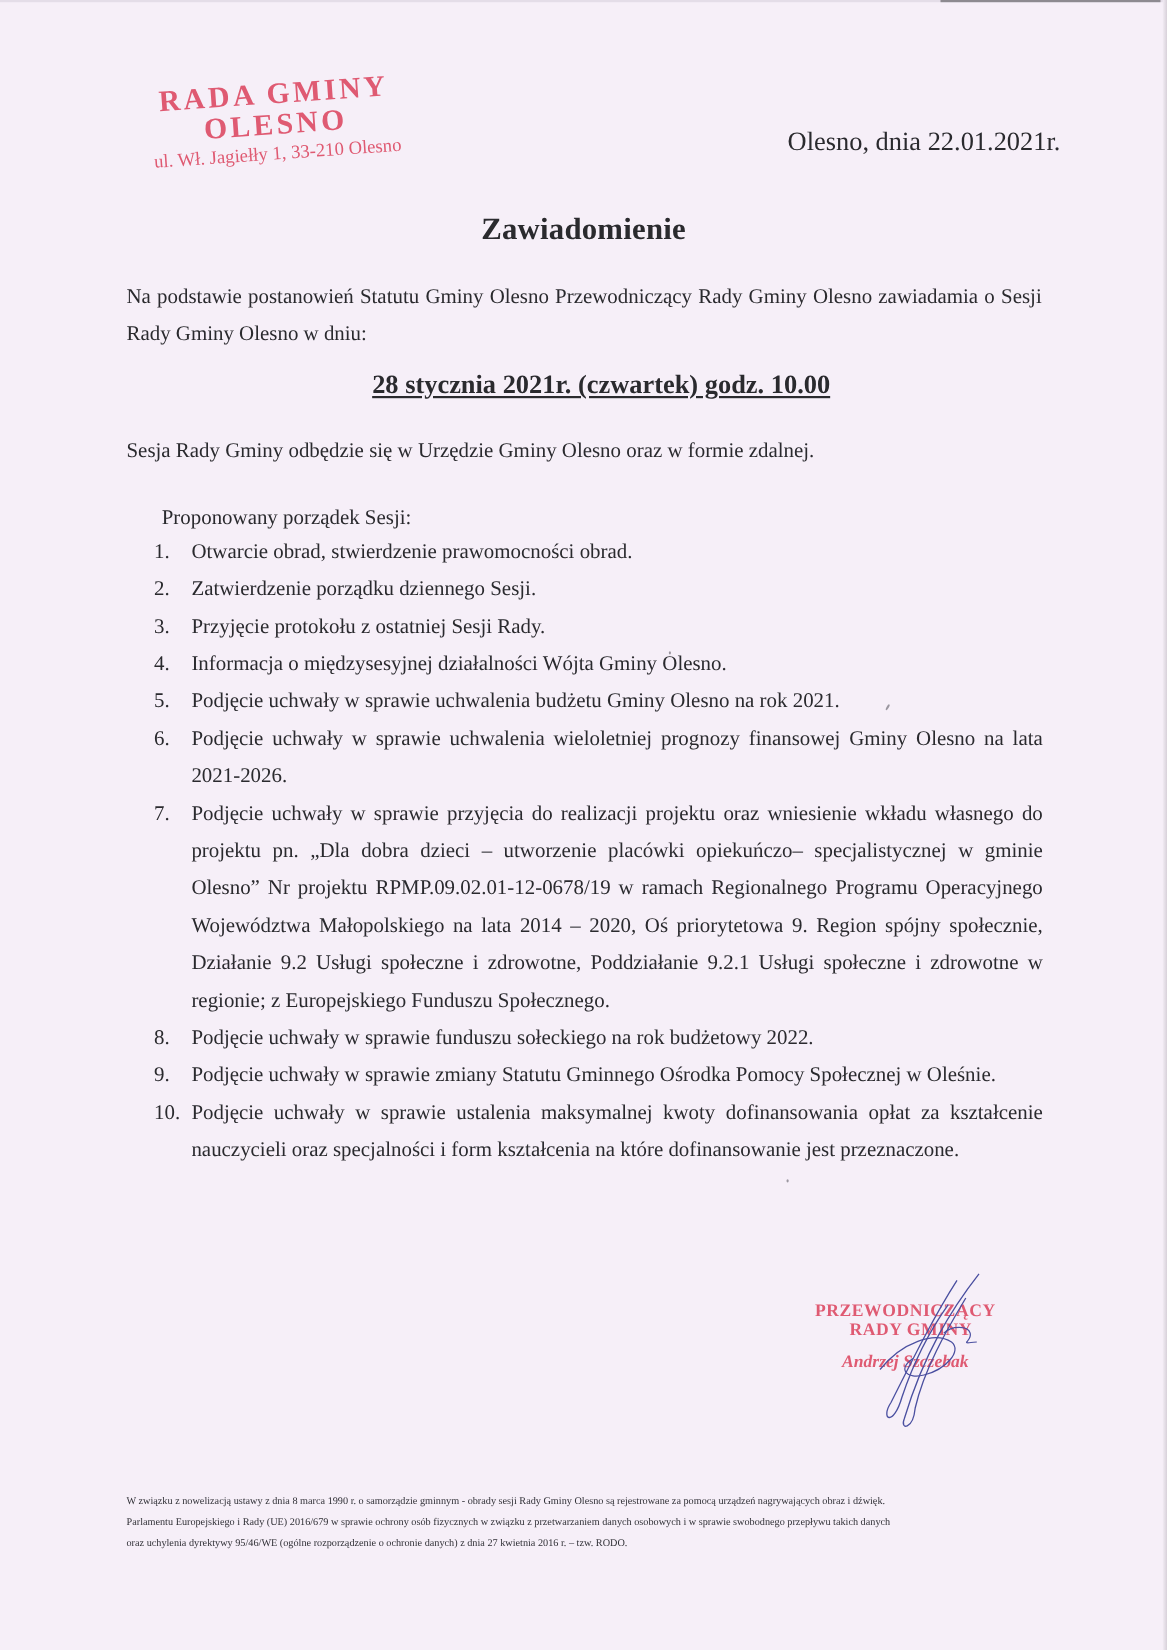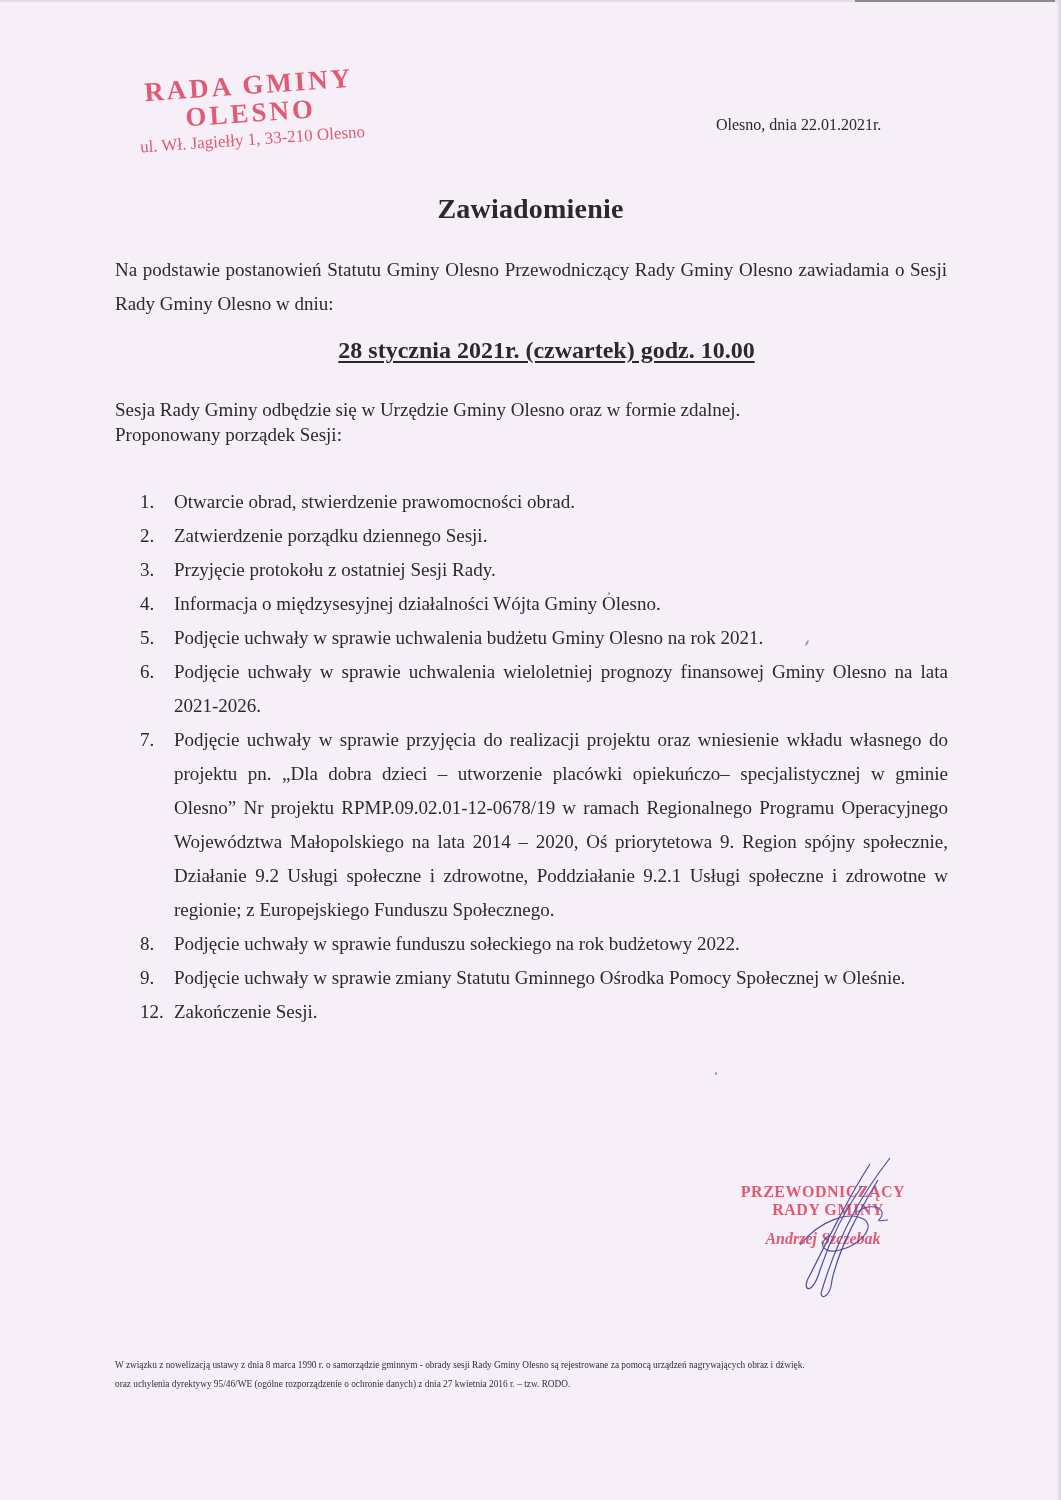--- a/index.html
+++ b/index.html
@@ -38,40 +38,40 @@
     .stamp .s2 {
       font-family: "Liberation Serif", serif; font-weight: bold;
       font-size: 27px; letter-spacing: 3px; line-height: 28px;
     }
     .stamp .s3 {
       font-family: "Liberation Serif", serif;
       font-size: 17px; line-height: 22px; margin-top: 2px;
     }
     .date-line {
       position: absolute; left: 716px; top: 116px;
-      font-size: 16px;
+      font-size: 24px;
     }
     .title {
       position: absolute; left: 0; width: 1061px; top: 193px;
       text-align: center; font-weight: bold; font-size: 28px;
       font-family: "Liberation Serif", serif;
       letter-spacing: 0.2px;
     }
     .para {
       position: absolute; left: 115px; width: 832px;
       font-size: 19px; line-height: 34px;
     }
     .intro { top: 253px; text-align: justify; }
     .meeting-date {
       position: absolute; left: 0; width: 1061px; top: 337px;
       text-align: center; font-weight: bold; font-size: 24px;
       text-decoration: underline; text-underline-offset: 3px; margin-left: 16px;
     }
     .location { top: 393px; }
-    .agenda-heading { top: 418px; }
+    .agenda-heading { top: 454px; margin-left: 32px; }
     .agenda {
       position: absolute; left: 140px; top: 485px; width: 808px;
       font-size: 19px; line-height: 34px;
       list-style: none; margin: 0; padding: 0;
     }
     .agenda li {
       display: flex;
     }
     .agenda .num {
       width: 34px; flex: none; text-align: left;
@@ -156,38 +156,39 @@
     </li>
   <li>
       <span class="num">8.</span>
       <span class="txt">Podjęcie uchwały w sprawie funduszu sołeckiego na rok budżetowy 2022.</span>
     </li>
   <li>
       <span class="num">9.</span>
       <span class="txt">Podjęcie uchwały w sprawie zmiany Statutu Gminnego Ośrodka Pomocy Społecznej w Oleśnie.</span>
     </li>
   <li>
-      <span class="num">12.</span>
-      <span class="txt">Zakończenie Sesji.</span>
+      <span class="num">10.</span>
+      <span class="txt">Podjęcie uchwały w sprawie ustalenia maksymalnej kwoty dofinansowania opłat za kształcenie nauczycieli oraz specjalności i form kształcenia na które dofinansowanie jest przeznaczone.</span>
     </li>
 </ol>
 
 <div class="sig">
   <div class="l1">PRZEWODNICZĄCY</div>
   <div class="l2">RADY GMINY</div>
   <div class="l3">Andrzej Szczebak</div>
 </div>
 
 <svg class="signature-scribble" viewBox="0 0 140 150">
   <path d="M120 8 C 95 40, 70 80, 52 140 C 48 150, 60 150, 62 130 C 70 95, 90 60, 108 30" fill="none" stroke="#4a4fa0" stroke-width="1.2"></path>
   <path d="M100 14 C 80 45, 60 85, 40 125 C 30 140, 42 148, 50 120 C 60 90, 75 60, 92 36" fill="none" stroke="#4a4fa0" stroke-width="1.2"></path>
   <path d="M30 95 C 50 70, 80 60, 95 70 C 105 78, 90 95, 70 100 C 55 104, 45 95, 60 85" fill="none" stroke="#4a4fa0" stroke-width="1.1"></path>
   <path d="M88 62 C 95 55, 110 55, 112 62 C 114 70, 100 72, 118 70" fill="none" stroke="#4a4fa0" stroke-width="1.1"></path>
 </svg>
 
 <div class="footer">
   <div>W związku z nowelizacją ustawy z dnia 8 marca 1990 r. o samorządzie gminnym  - obrady sesji Rady Gminy Olesno są rejestrowane za pomocą urządzeń nagrywających obraz i dźwięk.</div>
+  <div>Parlamentu Europejskiego i Rady (UE) 2016/679 w sprawie ochrony osób fizycznych w związku z przetwarzaniem danych osobowych i w sprawie swobodnego przepływu takich danych</div>
   <div>oraz uchylenia dyrektywy 95/46/WE (ogólne rozporządzenie o ochronie danych) z dnia 27 kwietnia 2016 r. – tzw. RODO.</div>
 </div>
 
 <div class="speck" style="left:608px;top:592px;width:2px;height:3px;"></div>
 <div class="speck" style="left:806px;top:640px;width:2px;height:6px;transform:rotate(30deg);"></div>
 <div class="speck" style="left:715px;top:1072px;width:2px;height:3px;"></div>
 
 </body></html>

